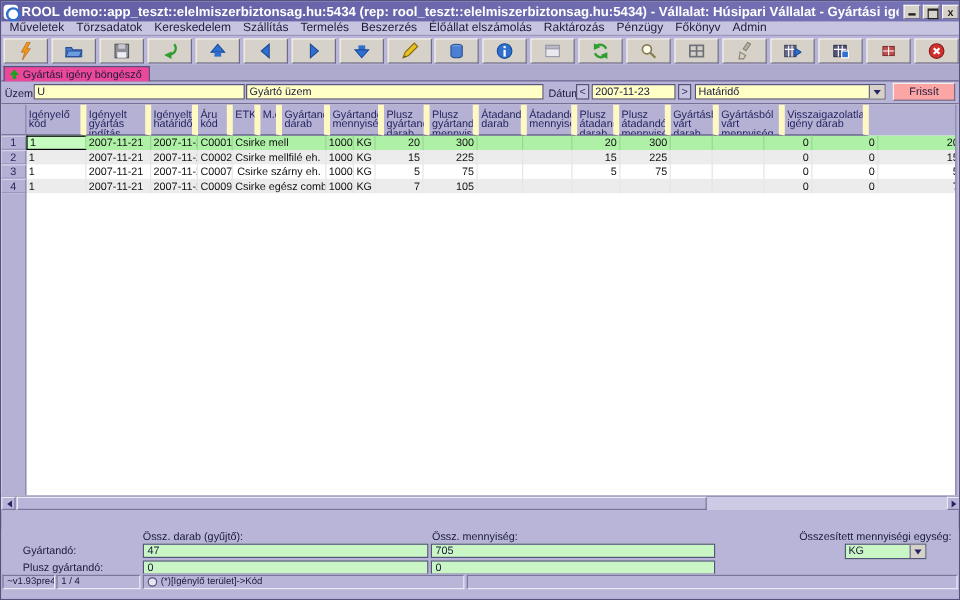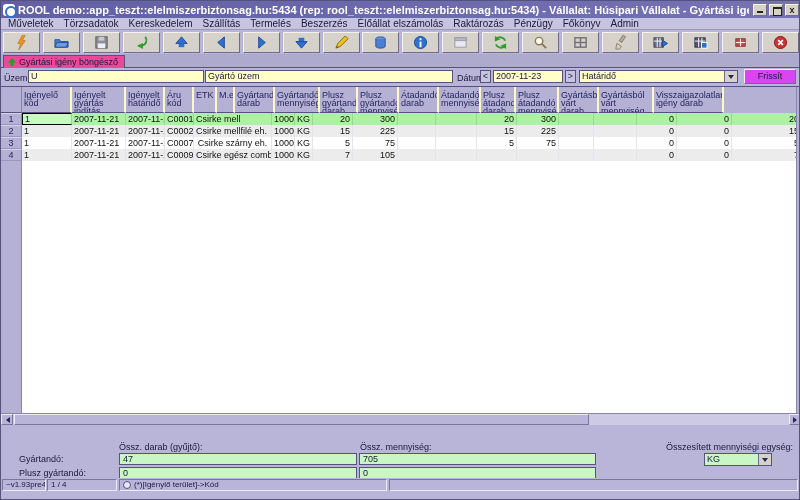--- a/index.html
+++ b/index.html
@@ -42,27 +42,27 @@
   .filterrow .lbl { position:absolute; top:5px; white-space:nowrap; }
   .field { position:absolute; top:2px; height:13px; background:#ffffc6; border:1px solid #55527d; font-size:9px;
     line-height:11px; padding:0 2px; color:#1a1a3a; overflow:hidden; white-space:nowrap; }
   .navbtn { position:absolute; top:2px; height:13px; width:11px; background:#c7c4e0; border:1px solid #55527d;
     font-size:9px; line-height:11px; text-align:center; color:#26265e; }
   .dropdown { position:absolute; top:2px; height:13px; background:#ffffc6; border:1px solid #55527d; font-size:9px;
     line-height:11px; padding:0 2px; color:#1a1a3a; }
   .dd-arrow { position:absolute; right:0; top:0; bottom:0; width:13px; background:#d6d2c9;
     border-left:1px solid #6e6b8e; display:flex; align-items:center; justify-content:center; }
   .dd-arrow::after { content:""; width:0; height:0; border:3px solid transparent; border-top:4px solid #26265e; margin-top:3px; }
-  .push-btn { position:absolute; top:1px; height:15px; background:#d946ef; border:1px solid; border-color:#f4f2ee #6e6b8e #6e6b8e #f4f2ee;
+  .push-btn { position:absolute; top:1px; height:15px; background:#fca5a5; border:1px solid; border-color:#f4f2ee #6e6b8e #6e6b8e #f4f2ee;
     font-size:9px; text-align:center; color:#1a1a3a; line-height:13px; }
 
   
   .tablearea { position:absolute; left:0; top:85px; width:800px; height:327px; background:#fff; border-top:1px solid #55527d; overflow:hidden; }
   .thead { display:flex; height:26px; background:#b5b1d5; }
-  .th { flex:0 0 auto; font-size:9px; color:#26265e; padding:1px 2px; border-right:2px solid #fef9c3; border-bottom:1px solid #55527d;
+  .th { flex:0 0 auto; font-size:9px; color:#26265e; padding:1px 2px; border-right:5px solid #fef9c3; border-bottom:1px solid #55527d;
     overflow:hidden; line-height:8px; padding-top:4px; }
   .rownum-h { flex:0 0 21px; border-right:1px solid #8a86ab; border-bottom:1px solid #55527d; background:#b5b1d5; }
   .trow { display:flex; height:12px; }
   .td { flex:0 0 auto; font-size:9px; color:#111; padding:0 2px; line-height:12px; white-space:nowrap; overflow:hidden;
     border-right:1px solid #e4e4ee; }
   .rownum { flex:0 0 21px; background:#b5b1d5; color:#26265e; text-align:center; font-size:9px; line-height:11px;
     border-right:1px solid #8a86ab; border-bottom:1px solid #9a96bd; border-top:1px solid #d5d2ea; }
   .trow.striped { background:#ececec; }
   .trow.selected { background:#aef0a6; }
   .trow.selected .td { border-right-color:#9ad694; }

